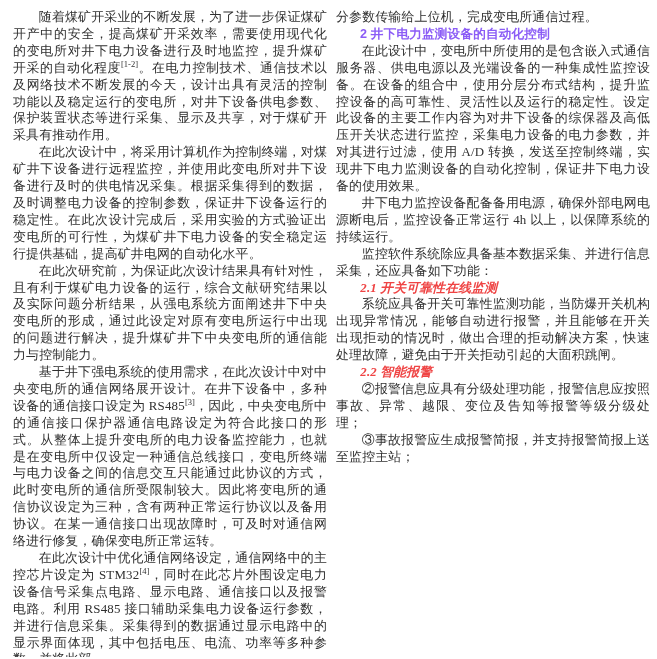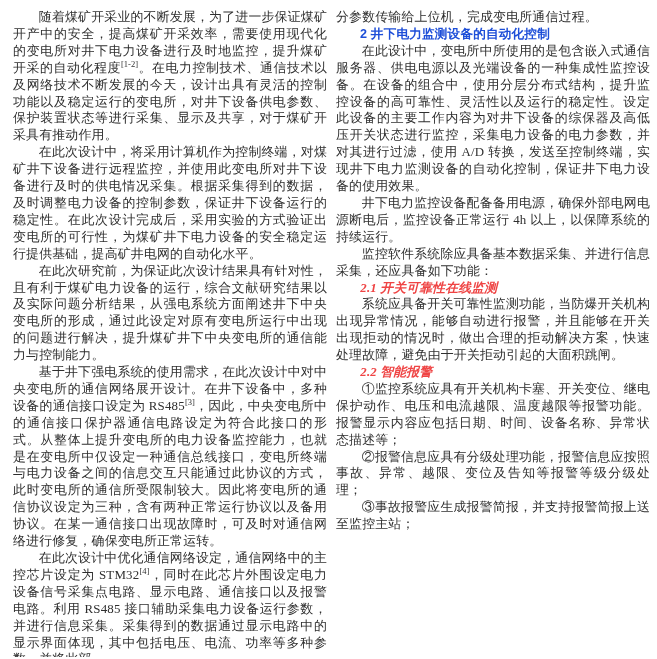--- a/index.html
+++ b/index.html
@@ -27,21 +27,21 @@
     font-size: 12.9px;
     line-height: 16.9px;
     text-align: justify;
     color: #2f2f2f;
     letter-spacing: 0.2px;
   }
   .block.p { text-indent: 2em; }
   .block.noindent { text-indent: 0; }
   .block.h1 {
     font-weight: bold;
-    color: #1d4ed8;
+    color: #8b5cf6;
     text-indent: 1.9em;
     font-family: "Liberation Sans", "DejaVu Sans", sans-serif;
     font-size: 12.6px;
   }
   .block.h2 {
     font-weight: bold;
     font-style: italic;
     color: #ef4444;
     text-indent: 1.9em;
     font-size: 12.8px;
@@ -66,17 +66,16 @@
     </div>
   <div class="column">
       <p class="block p noindent"><span>分参数传输给上位机，完成变电所通信过程。</span></p>
       <p class="block h1"><span>2 井下电力监测设备的自动化控制</span></p>
       <p class="block p"><span>在此设计中，变电所中所使用的是包含嵌入式通信服务器、供电电源以及光端设备的一种集成性监控设备。在设备的组合中，使用分层分布式结构，提升监控设备的高可靠性、灵活性以及运行的稳定性。设定此设备的主要工作内容为对井下设备的综保器及高低压开关状态进行监控，采集电力设备的电力参数，并对其进行过滤，使用 A/D 转换，发送至控制终端，实现井下电力监测设备的自动化控制，保证井下电力设备的使用效果。</span></p>
       <p class="block p"><span>井下电力监控设备配备备用电源，确保外部电网电源断电后，监控设备正常运行 4h 以上，以保障系统的持续运行。</span></p>
       <p class="block p"><span>监控软件系统除应具备基本数据采集、并进行信息采集，还应具备如下功能：</span></p>
       <p class="block h2"><span>2.1 开关可靠性在线监测</span></p>
       <p class="block p"><span>系统应具备开关可靠性监测功能，当防爆开关机构出现异常情况，能够自动进行报警，并且能够在开关出现拒动的情况时，做出合理的拒动解决方案，快速处理故障，避免由于开关拒动引起的大面积跳闸。</span></p>
       <p class="block h2"><span>2.2 智能报警</span></p>
-      <p class="block p"><span>①监控系统应具有开关机构卡塞、开关变位、继电保护动作、电压和电流越限、温度越限等报警功能。报警显示内容应包括日期、时间、设备名称、异常状态描述等；</span></p>
       <p class="block p"><span>②报警信息应具有分级处理功能，报警信息应按照事故、异常、越限、变位及告知等报警等级分级处理；</span></p>
       <p class="block p"><span>③事故报警应生成报警简报，并支持报警简报上送至监控主站；</span></p>
     </div>
 </div>
 
 </body></html>

